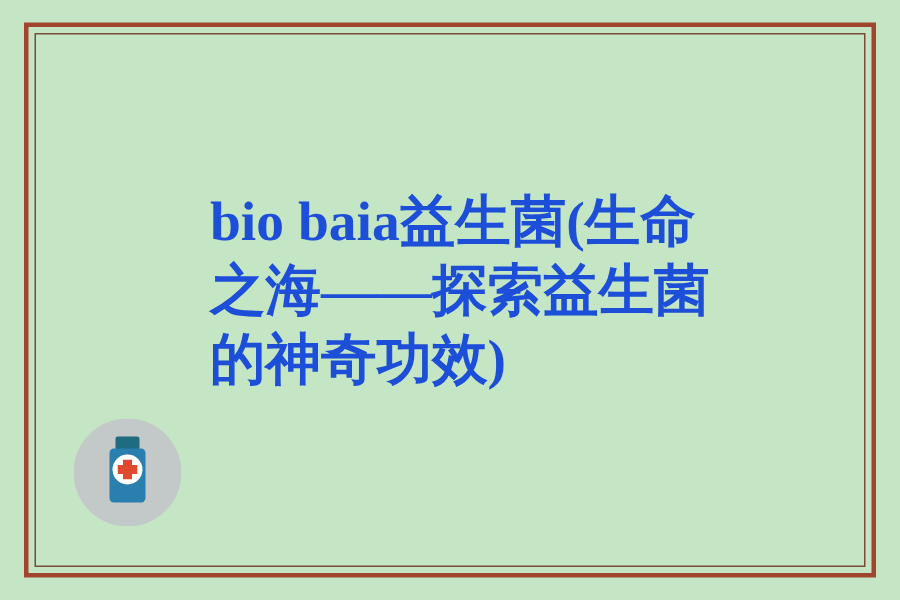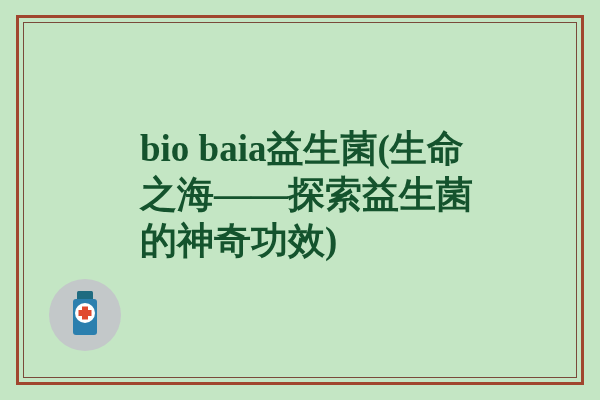--- a/index.html
+++ b/index.html
@@ -43,21 +43,21 @@
     box-sizing: border-box;
     pointer-events: none;
   }
 
   
   .headline {
     position: absolute;
     left: 140px;
     top: 126px;
     width: 360px;
-    color: #14532d;
+    color: #1d4ed8;
     font-family: "Liberation Serif", "DejaVu Serif", serif;
     font-weight: bold;
     font-size: 37px;
     line-height: 46px;
     letter-spacing: 0px;
     white-space: normal;
     word-break: break-word;
   }
 
   

